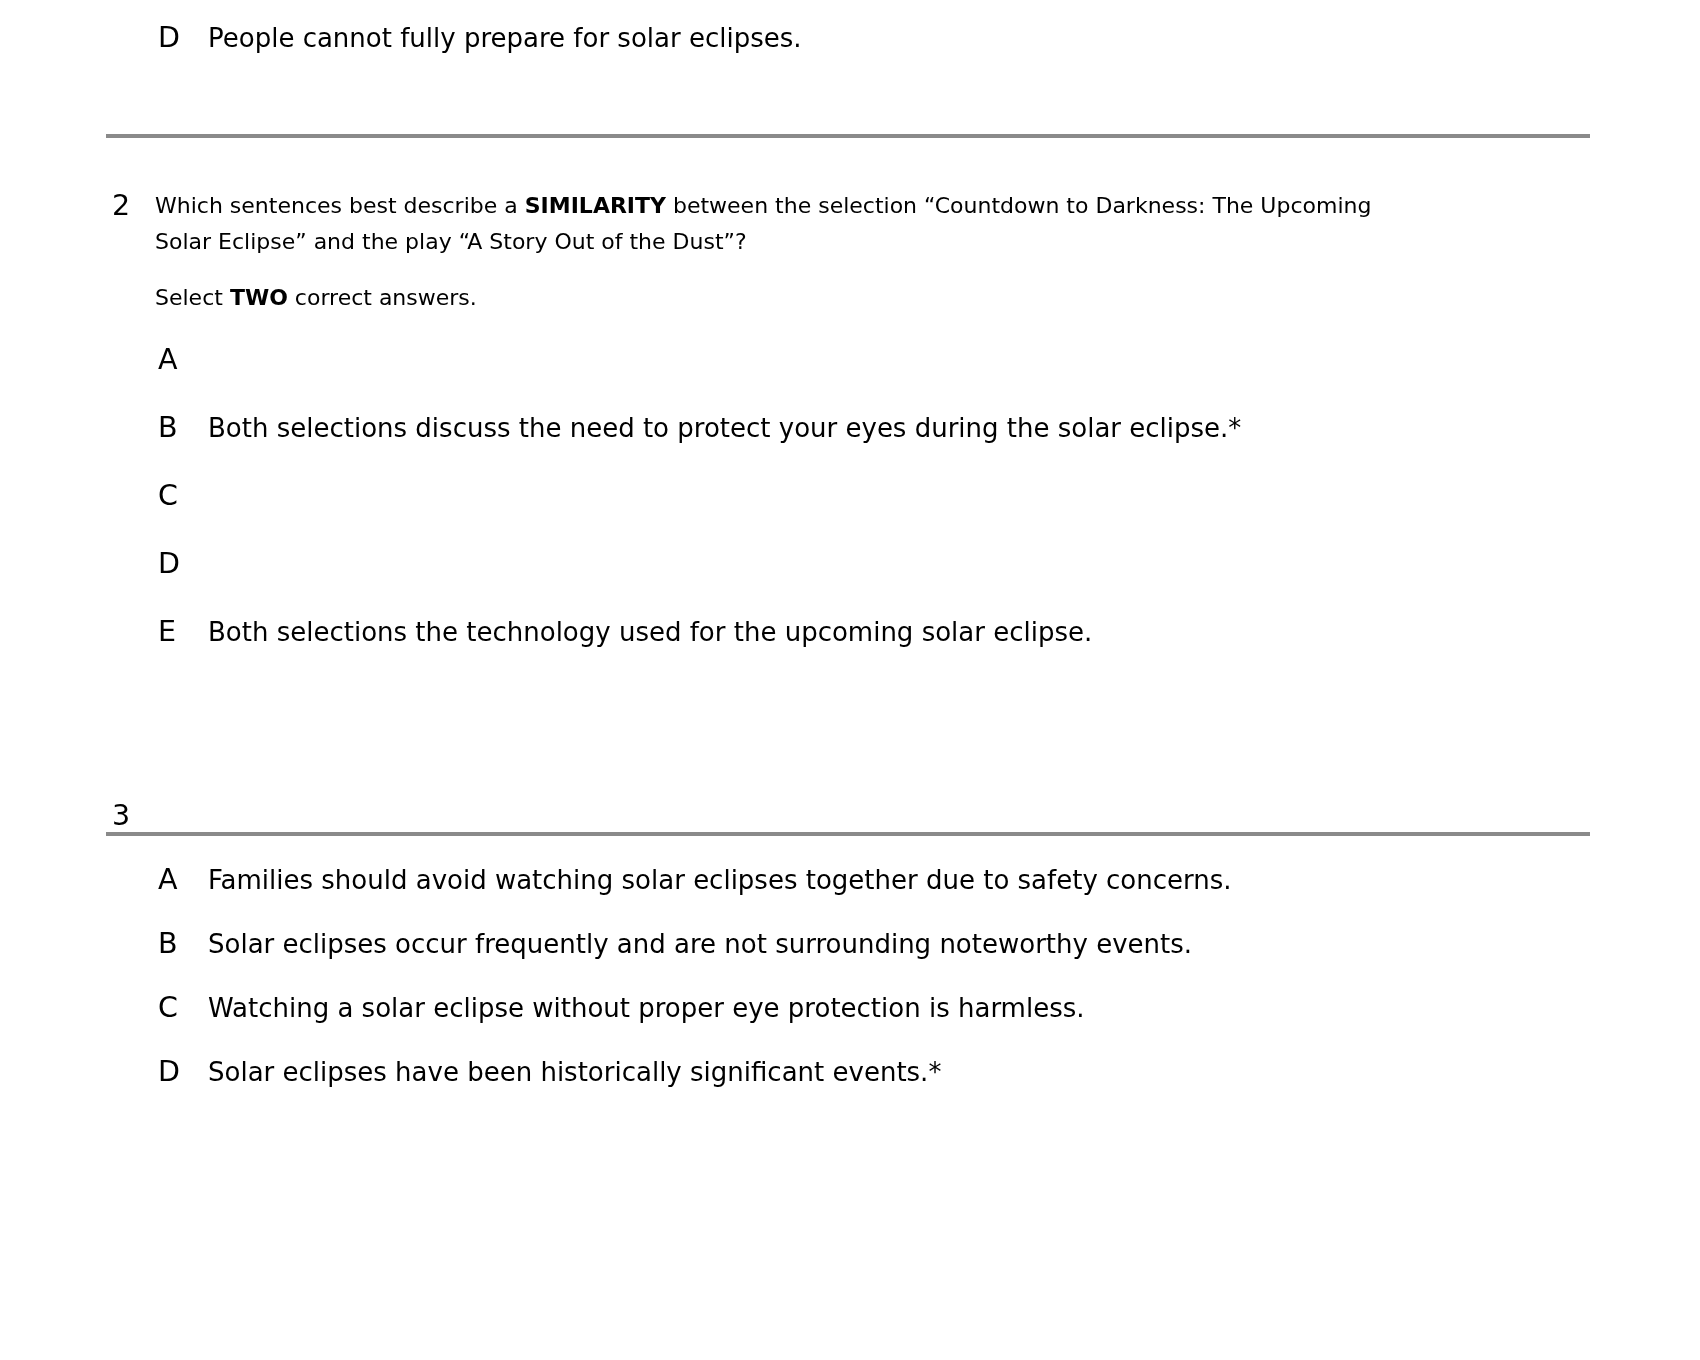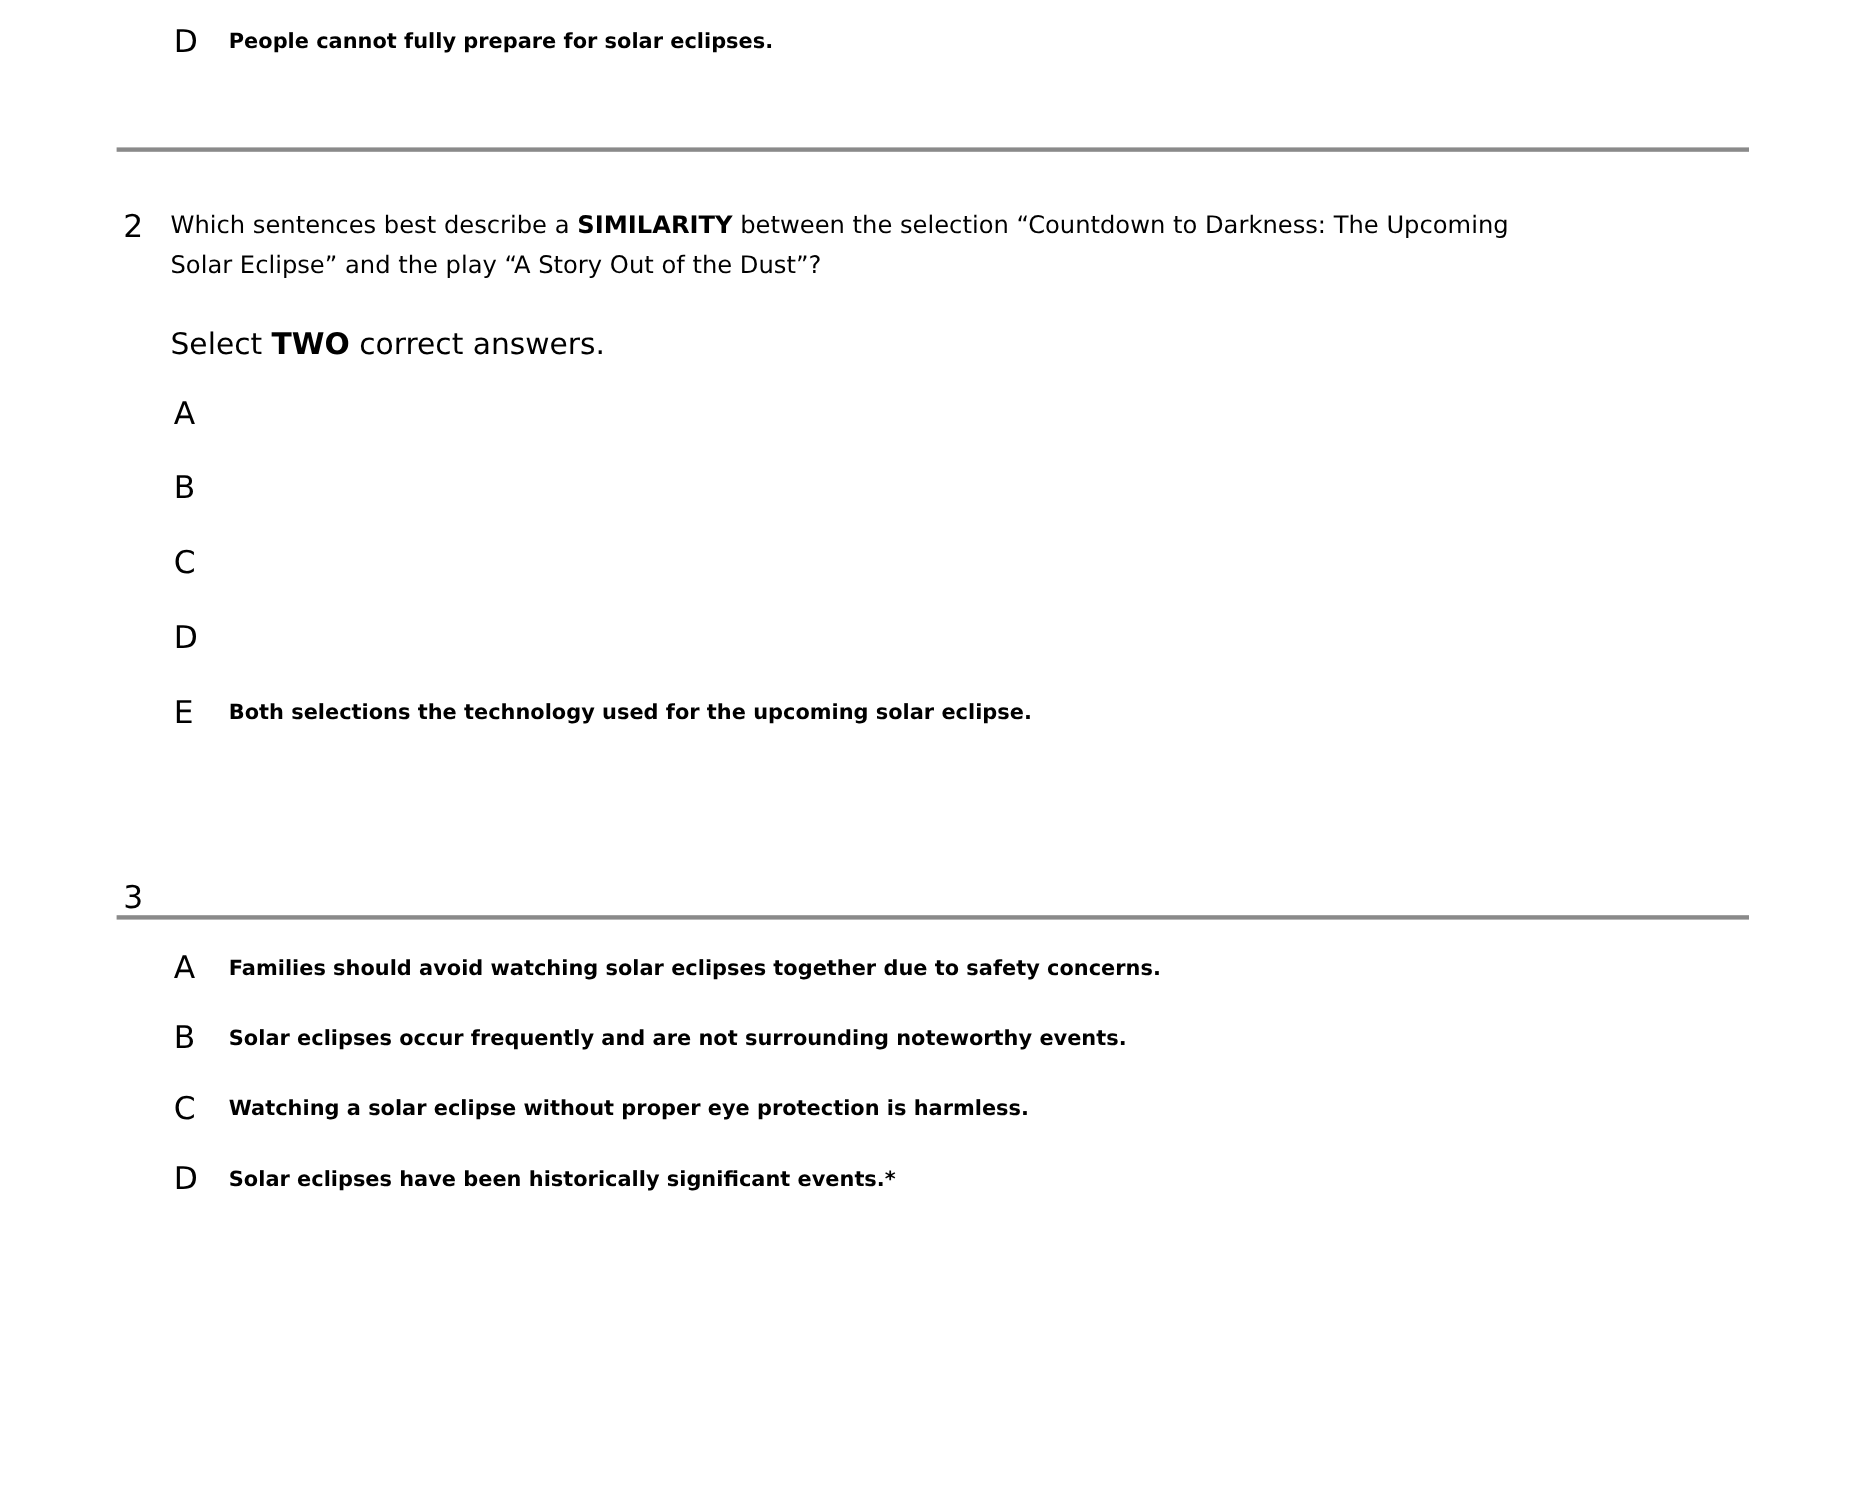--- a/index.html
+++ b/index.html
@@ -65,22 +65,22 @@
   .q-stem {
     flex: 1 1 auto;
     font-size: 22px;
     line-height: 36px;
     max-width: 1248px;
   }
   .q-stem b, .q-instruction b { font-weight: bold; }
 
   .q-instruction {
     margin-left: 43px;
-    margin-top: 36px;
-    font-size: 27px;
+    margin-top: 20px;
+    font-size: 22px;
     line-height: 36px;
   }
 
   .options {
     margin-top: 28px;
   }
   .option {
     display: flex;
     align-items: flex-start;
     margin-top: 30px;
@@ -89,24 +89,23 @@
   .option-letter {
     width: 50px;
     flex: 0 0 50px;
     font-size: 28.5px;
     line-height: 36px;
     padding-left: 46px;
     box-sizing: content-box;
   }
   .option-text {
     flex: 1 1 auto;
-    font-size: 19px;
+    font-size: 26px;
     line-height: 36px;
     max-width: 1260px;
-    font-weight: bold;
   }
 
   
   #question-2 .options { margin-top: 26px; }
   #question-2 .option { margin-top: 32px; }
   #question-2 .option:first-child { margin-top: 0; }
 
   #question-3 .options { margin-top: 28px; }
   #question-3 .option { margin-top: 28px; }
   #question-3 .option:first-child { margin-top: 0; }
@@ -130,20 +129,21 @@
     </div>
 
     <div class="q-instruction"><span>Select </span><b>TWO</b><span> correct answers.</span></div>
 
     <div class="options">
       <div class="option">
         <span class="option-letter">A</span>
       </div>
       <div class="option">
         <span class="option-letter">B</span>
+        <span class="option-text">Both selections discuss the need to protect your eyes during the solar eclipse.*</span>
       </div>
       <div class="option">
         <span class="option-letter">C</span>
       </div>
       <div class="option">
         <span class="option-letter">D</span>
       </div>
       <div class="option">
         <span class="option-letter">E</span>
         <span class="option-text">Both selections the technology used for the upcoming solar eclipse.</span>

